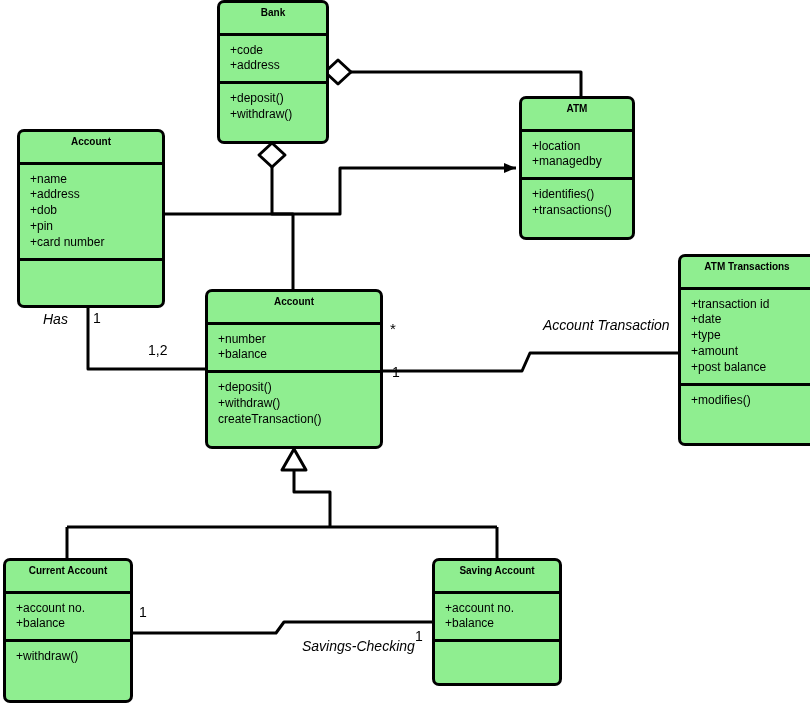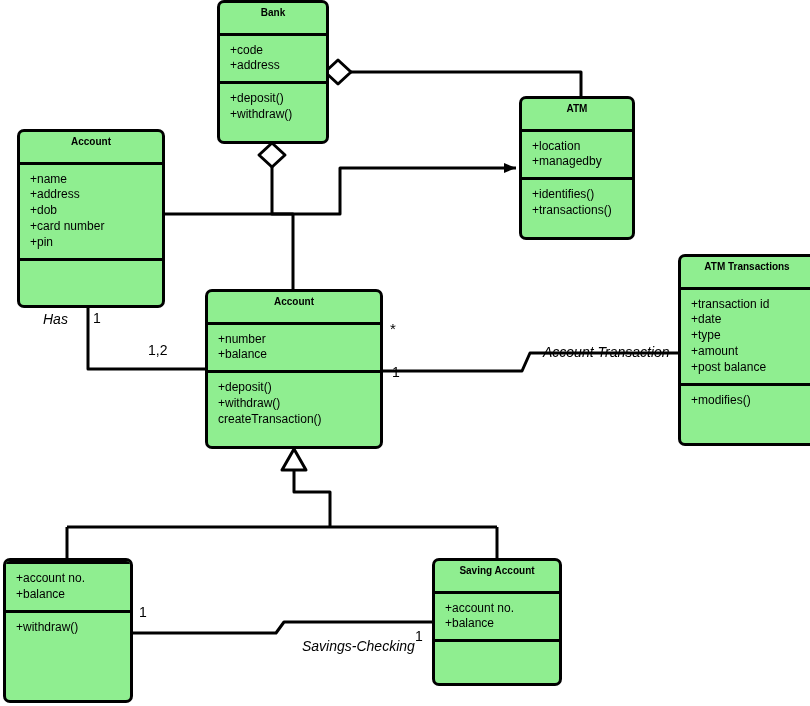--- a/index.html
+++ b/index.html
@@ -133,22 +133,22 @@
     </div>
   </div>
 
   <div class="uml-class" style="left:17px; top:129px; width:148px; height:179px;">
     <div class="uml-name">Account</div>
     <div class="uml-sep"></div>
     <div class="uml-compartment">
       <div class="row">+name</div>
       <div class="row">+address</div>
       <div class="row">+dob</div>
+      <div class="row">+pin</div>
       <div class="row">+card number</div>
-      <div class="row">+pin</div>
     </div>
     <div class="uml-sep"></div>
   </div>
 
   <div class="uml-class" style="left:519px; top:96px; width:116px; height:144px;">
     <div class="uml-name">ATM</div>
     <div class="uml-sep"></div>
     <div class="uml-compartment">
       <div class="row">+location</div>
       <div class="row">+managedby</div>
@@ -185,20 +185,21 @@
       <div class="row">+amount</div>
       <div class="row">+post balance</div>
     </div>
     <div class="uml-sep"></div>
     <div class="uml-compartment">
       <div class="row">+modifies()</div>
     </div>
   </div>
 
   <div class="uml-class" style="left:3px; top:558px; width:130px; height:145px;">
+    <div class="uml-name">Current Account</div>
     <div class="uml-sep"></div>
     <div class="uml-compartment">
       <div class="row">+account no.</div>
       <div class="row">+balance</div>
     </div>
     <div class="uml-sep"></div>
     <div class="uml-compartment">
       <div class="row">+withdraw()</div>
     </div>
   </div>
@@ -213,21 +214,21 @@
     <div class="uml-sep"></div>
     <div class="uml-compartment" style="min-height:34px;"></div>
   </div>
 
   <div class="edge-label italic" style="left:43px; top:311px;">Has</div>
 
   <div class="mult" style="left:93px; top:310px;">1</div>
 
   <div class="mult" style="left:112px; top:342px;margin-left:36px;">1,2</div>
 
-  <div class="edge-label italic" style="left:543px; top:317px;margin-top:27px;">Account Transaction</div>
+  <div class="edge-label italic" style="left:543px; top:317px;">Account Transaction</div>
 
   <div class="mult" style="left:390px; top:320px; font-size:15px;">*</div>
 
   <div class="mult" style="left:392px; top:364px;">1</div>
 
   <div class="edge-label italic" style="left:302px; top:606px;margin-top:32px;">Savings-Checking</div>
 
   <div class="mult" style="left:139px; top:604px;">1</div>
 
   <div class="mult" style="left:415px; top:628px;">1</div>

